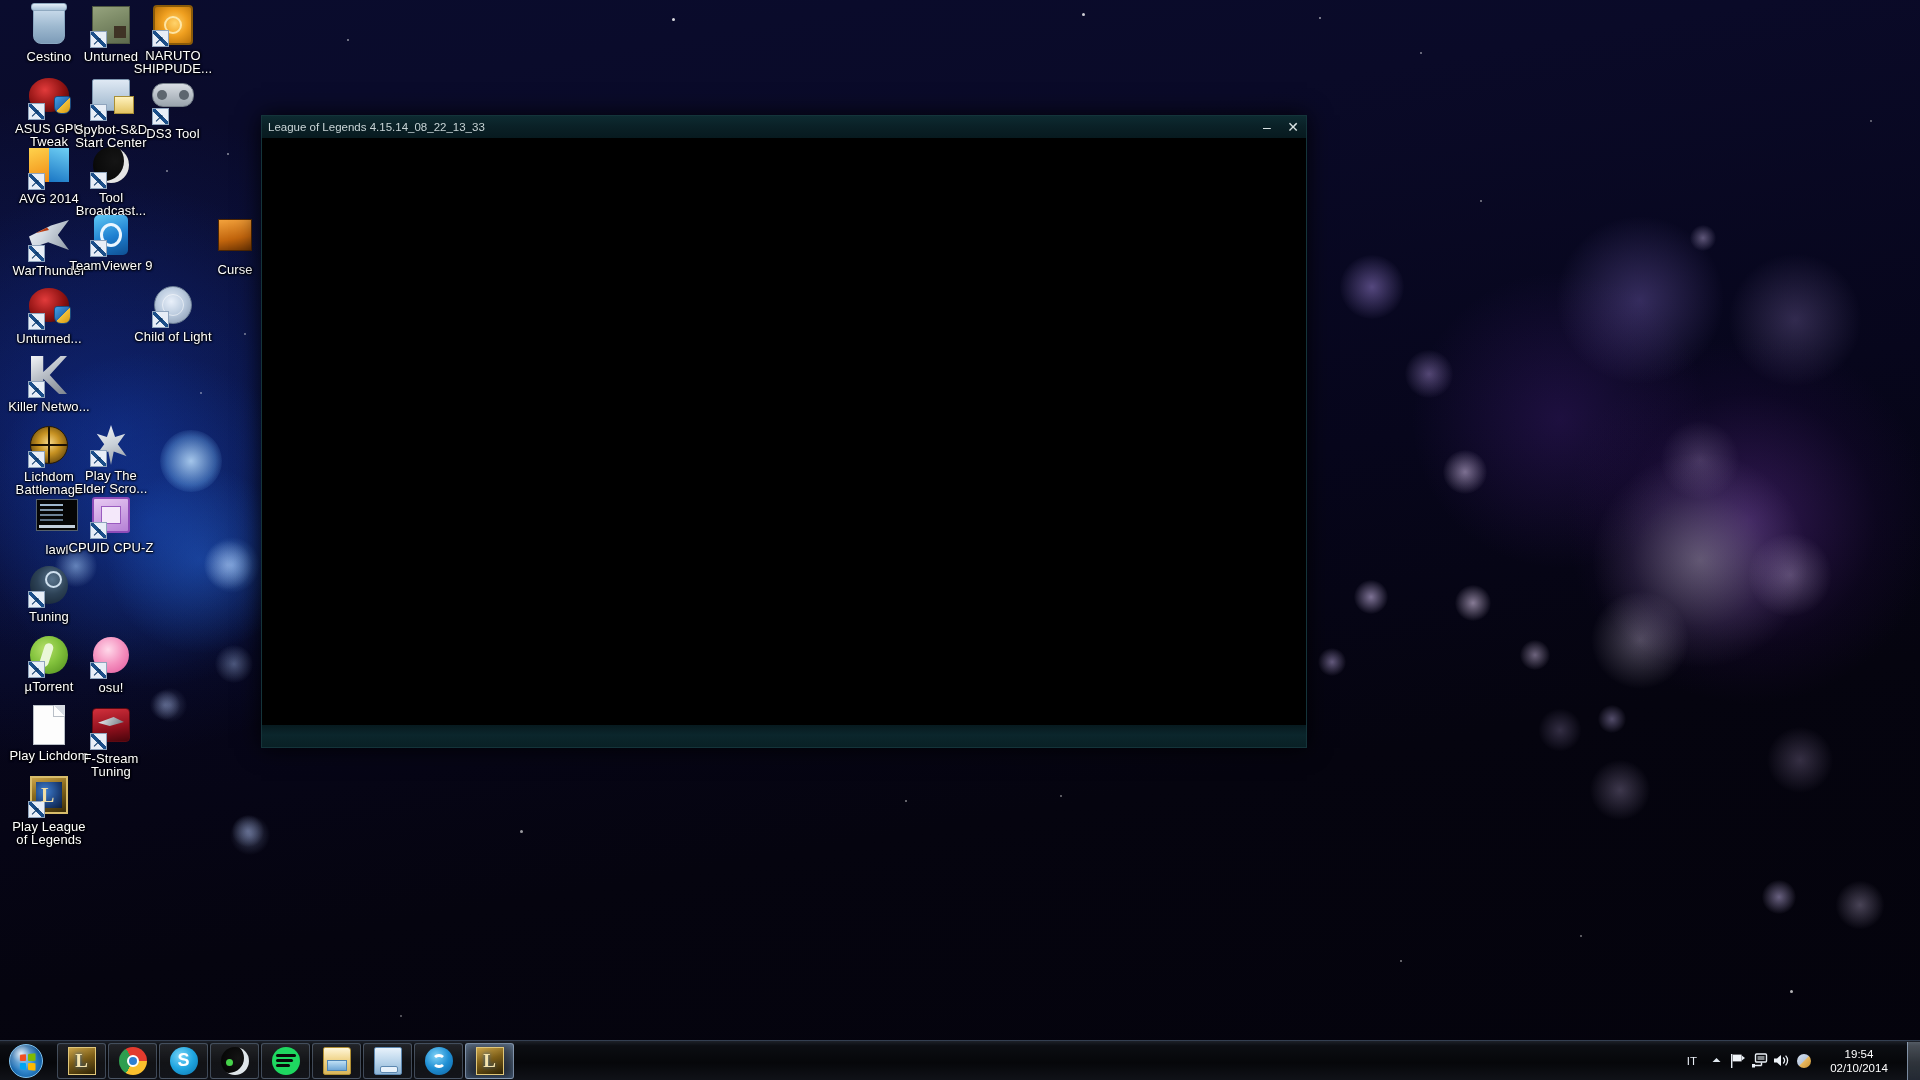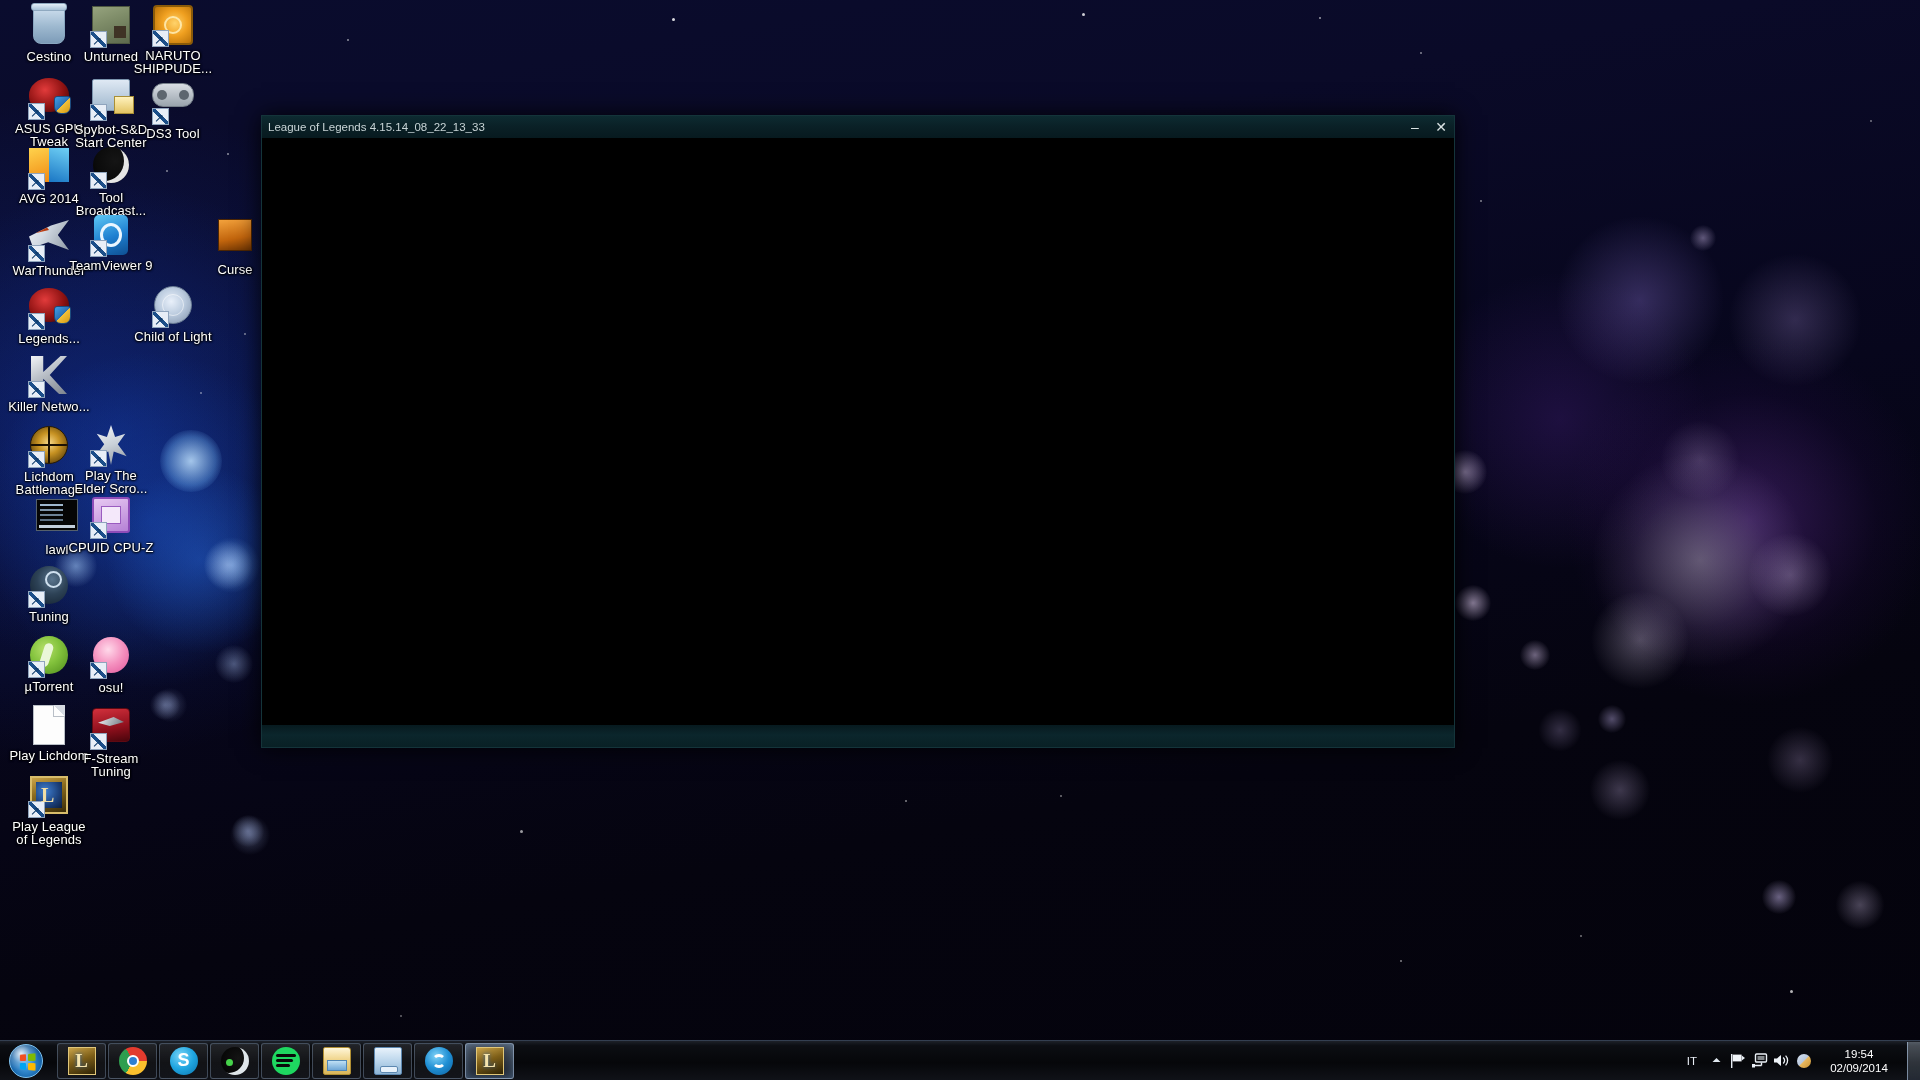--- a/index.html
+++ b/index.html
@@ -164,21 +164,21 @@
   .ico-lol{width:38px;height:38px;margin:2px auto 0;position:relative;
       background:linear-gradient(160deg,#caa44a 0%,#8a6a1d 40%,#3a2c07 100%);
       border:2px solid #d8bd6b;}
   .ico-lol::after{content:"";position:absolute;inset:4px;
       background:radial-gradient(circle at 35% 35%, #3f7fd0 0%, #1b3f78 60%, #0b1d3c 100%);}
   .ico-lol .l{position:absolute;z-index:2;left:9px;top:6px;color:#f2dfa6;font-size:20px;
       font-family:"Liberation Serif",serif;font-weight:bold;}
 
   
   #lol-window {
-    position:absolute; left:261px; top:115px; width:1194px; height:633px;
+    position:absolute; left:261px; top:115px; width:1046px; height:633px;
     background:#000;
     border:1px solid #14343a;
     box-shadow:0 0 22px rgba(0,0,0,.85);
   }
   #lol-titlebar {
     height:22px; position:relative;
     background:linear-gradient(180deg,#0d2b31 0%,#0a2026 50%,#071a1f 100%);
     display:flex; align-items:center;
   }
   #lol-title {
@@ -405,21 +405,21 @@
         </div>
         <div class="label">Curse</div>
       </div>
       <div class="dicon" style="left: 6px; top: 284px;">
         <div class="glyph shortcut">
           <div class="ico-asus">
             <div class="shield"></div>
           </div>
           <span class="arr">↗</span>
         </div>
-        <div class="label">Legends...</div>
+        <div class="label">Unturned...</div>
       </div>
       <div class="dicon" style="left: 130px; top: 284px;">
         <div class="glyph shortcut">
           <div class="ico-col"></div>
           <span class="arr">↗</span>
         </div>
         <div class="label">Child of Light</div>
       </div>
       <div class="dicon" style="left: 6px; top: 354px;">
         <div class="glyph shortcut">
@@ -608,19 +608,19 @@
             <stop offset="52%" stop-color="#e8b860"></stop>
                 <stop offset="100%" stop-color="#c8912f"></stop>
           </linearGradient>
             </defs>
           <circle cx="8" cy="8" r="7" fill="url(#gmoon)"></circle>
         </svg>
       </div>
 
       <div id="clock">
         <div>19:54</div>
-        <div>02/09/2014</div>
+        <div>02/10/2014</div>
       </div>
 
       <div id="show-desktop"></div>
     </div>
   </div>
 </div>
 
 </body></html>

